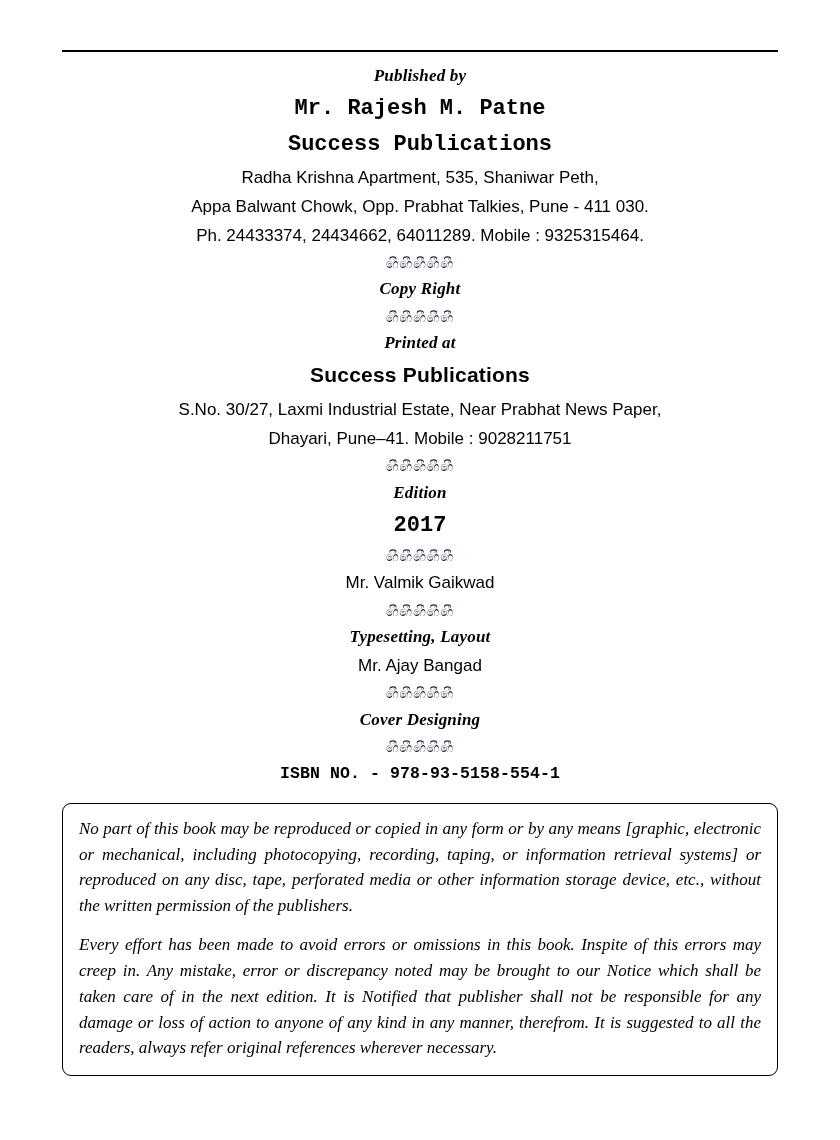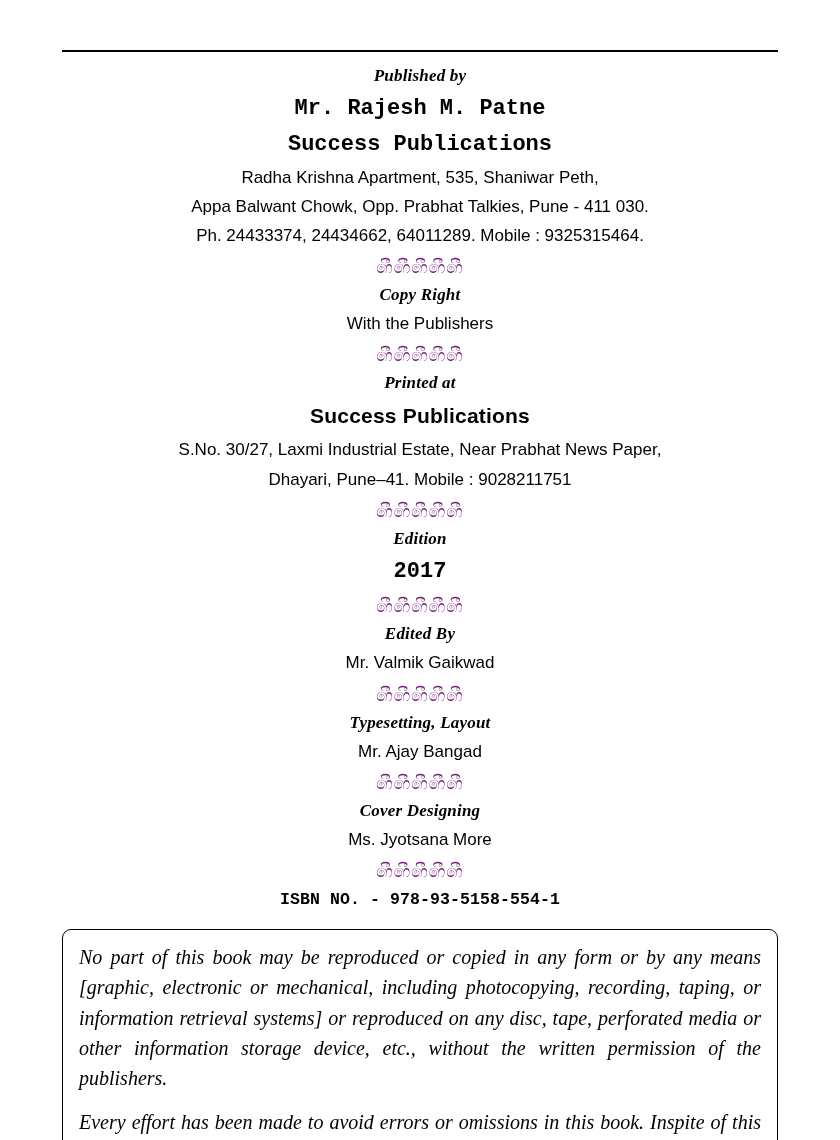--- a/index.html
+++ b/index.html
@@ -62,39 +62,39 @@
     font-size: 17px;
   }
   .isbn {
     font-family: Liberation Mono, monospace;
     font-weight: bold;
     font-size: 16.5px;
     letter-spacing: 0.1px;
   }
   .ornament {
     font-family: "DejaVu Sans", sans-serif;
-    font-size: 17px;
+    font-size: 13px;
     letter-spacing: 1px;
-    color: #701a75;
+    color: #0f172a;
   }
   .sp-1 { margin-top: 5px; }
   .sp-2 { margin-top: 8px; }
   .sp-orn { margin-top: 7px; margin-bottom: 4px; }
 
   .notice-box {
     margin-top: 17px;
     border: 1.6px solid #000;
     border-radius: 9px;
     padding: 12px 16px 14px 16px;
     text-align: justify;
   }
   .notice-p {
     font-family: "Liberation Serif", serif;
     font-style: italic;
-    font-size: 20px;
+    font-size: 17px;
     line-height: 1.52;
     margin: 0;
     text-align: justify;
   }
   .notice-p + .notice-p { margin-top: 13px; }
 </style>
 </head>
 <body>
 
 <div class="page">
@@ -106,48 +106,45 @@
     <div class="line italic-head">Published by</div>
     <div class="line bold-sans sp-1">Mr. Rajesh M. Patne</div>
     <div class="line bold-sans sp-1">Success Publications</div>
     <div class="line plain sp-1">Radha Krishna Apartment, 535, Shaniwar Peth,</div>
     <div class="line plain sp-1">Appa Balwant Chowk, Opp. Prabhat Talkies, Pune - 411 030.</div>
     <div class="line plain sp-1">Ph.  24433374, 24434662, 64011289. Mobile : 9325315464.</div>
 
     <div class="line ornament sp-orn">෯෯෯෯෯</div>
 
     <div class="line italic-head">Copy Right</div>
-    <div class="line plain sp-1">With the Publishers</div>
 
     <div class="line ornament sp-orn">෯෯෯෯෯</div>
 
     <div class="line italic-head">Printed at</div>
     <div class="line bold-sans-lg sp-1">Success Publications</div>
     <div class="line plain sp-2">S.No. 30/27, Laxmi Industrial Estate, Near Prabhat News Paper,</div>
     <div class="line plain sp-1">Dhayari, Pune–41.  Mobile : 9028211751</div>
 
     <div class="line ornament sp-orn">෯෯෯෯෯</div>
 
     <div class="line italic-head">Edition</div>
     <div class="line bold-sans sp-1">2017</div>
 
     <div class="line ornament sp-orn">෯෯෯෯෯</div>
 
-    <div class="line italic-head">Edited By</div>
     <div class="line plain sp-1">Mr. Valmik Gaikwad</div>
 
     <div class="line ornament sp-orn">෯෯෯෯෯</div>
 
     <div class="line italic-head">Typesetting, Layout</div>
     <div class="line plain sp-1">Mr. Ajay Bangad</div>
 
     <div class="line ornament sp-orn">෯෯෯෯෯</div>
 
     <div class="line italic-head">Cover Designing</div>
-    <div class="line plain sp-1">Ms. Jyotsana More</div>
 
     <div class="line ornament sp-orn">෯෯෯෯෯</div>
 
     <div class="line isbn sp-1">ISBN NO. - 978-93-5158-554-1</div>
 
   </div>
 
   <div class="notice-box">
     <p class="notice-p">No part of this book may be reproduced or copied in any form or by any means [graphic, electronic or mechanical, including photocopying, recording, taping, or information retrieval systems] or reproduced on any disc, tape, perforated media or other information storage device, etc., without the written permission of the publishers.</p>
     <p class="notice-p">Every effort has been made to avoid errors or omissions in this book. Inspite of this errors may creep in. Any mistake, error or discrepancy noted may be brought to our Notice which shall be taken care of in the next edition. It is Notified that publisher shall not be responsible for any damage or loss of action to anyone of any kind in any manner, therefrom. It is suggested to all the readers, always refer original references wherever necessary.</p>

